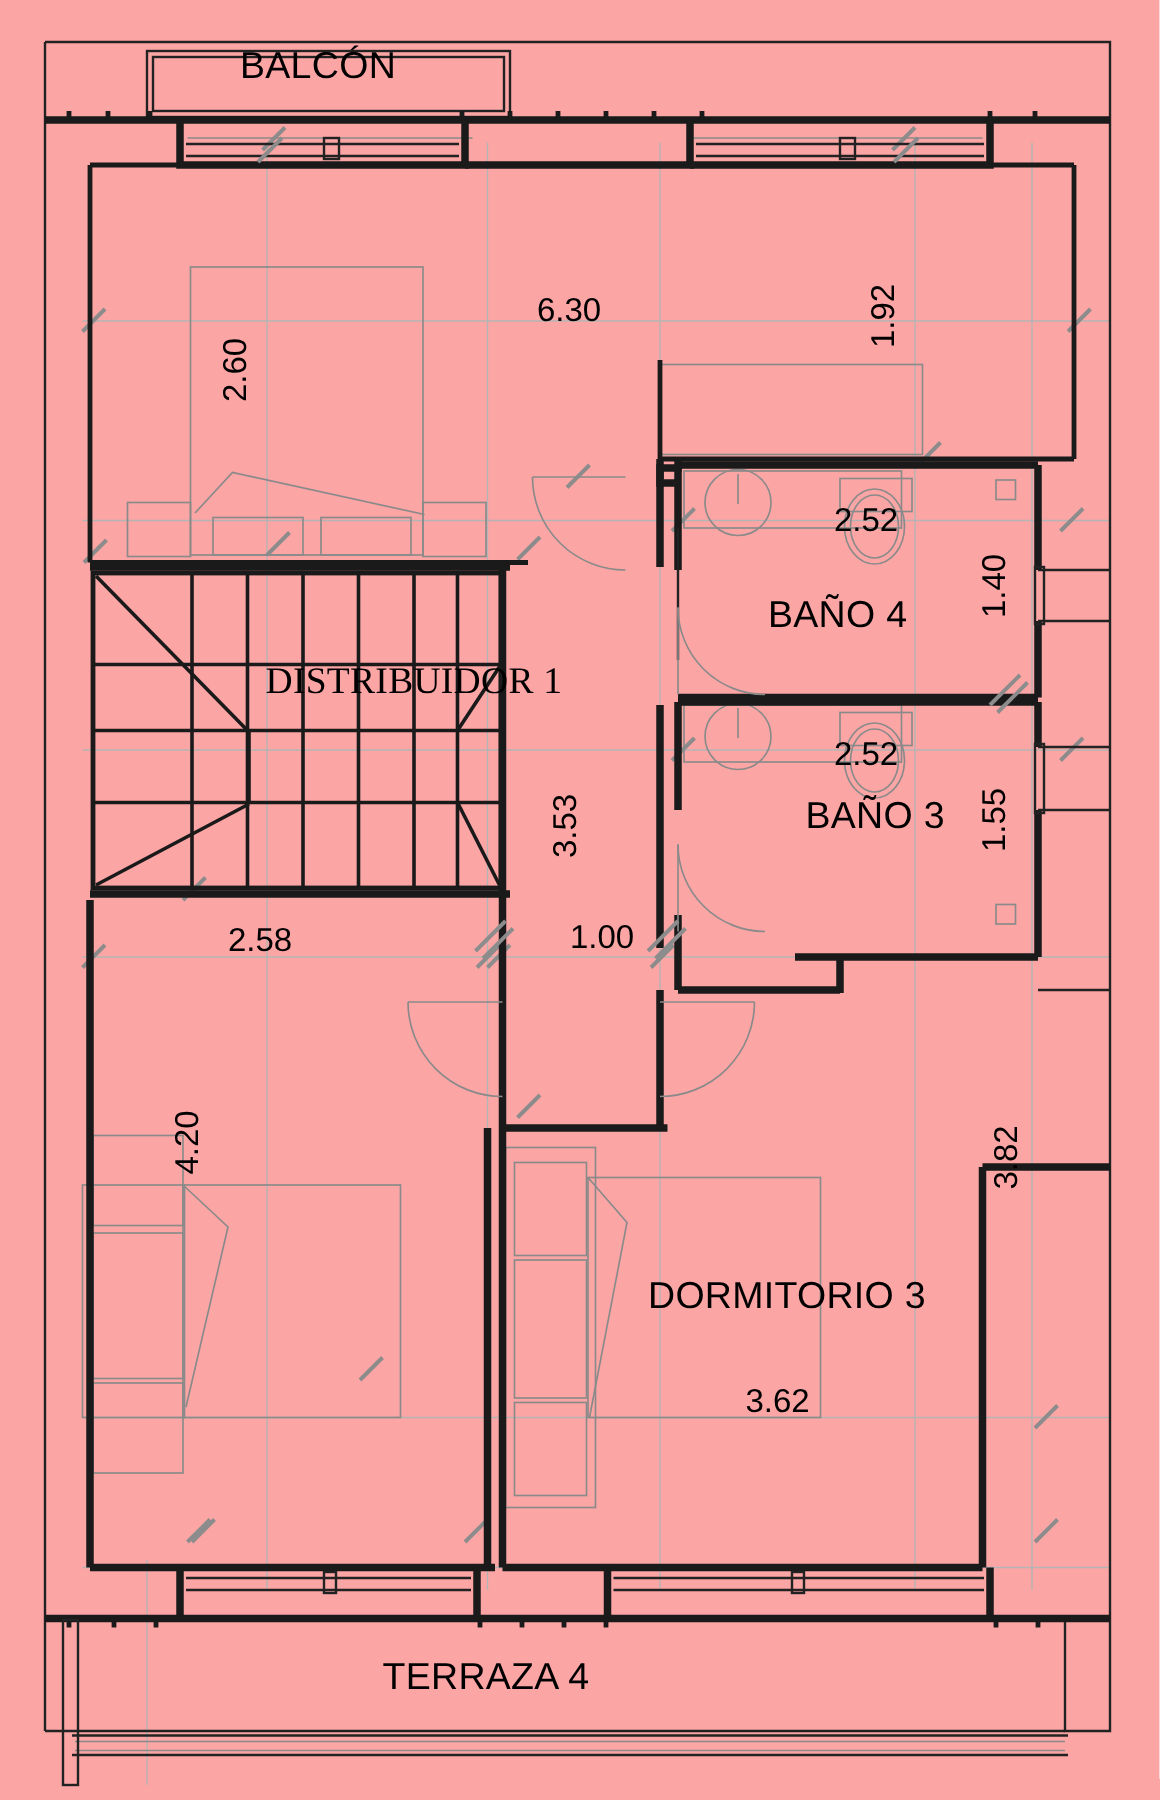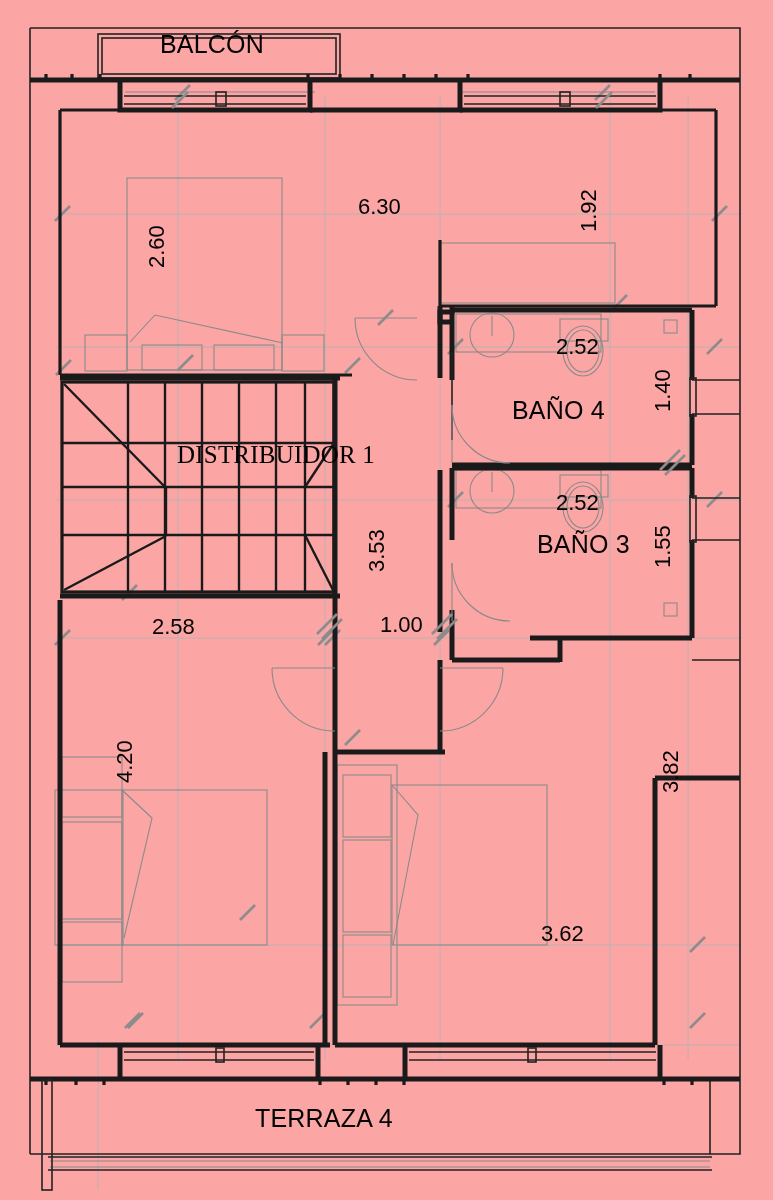--- a/index.html
+++ b/index.html
@@ -376,20 +376,21 @@
 
   <div class="label dim rot90" style="left:366px; top:572px;">3.53</div>
 
   <div class="label dim" style="left:380px; top:614px;">1.00</div>
 
   <div class="label dim" style="left:152px; top:616px;">2.58</div>
 
   <div class="label dim rot90" style="left:114px; top:783px;">4.20</div>
 
 
-
-  <div class="label dim" style="left:497px; top:923px;margin-left:44px;">3.62</div>
+  <div class="label room-name" style="left:432px; top:852px;">DORMITORIO 3</div>
+
+  <div class="label dim" style="left:497px; top:923px;">3.62</div>
 
   <div class="label dim rot90" style="left:660px; top:793px;">3.82</div>
 
   <div class="label room-name" style="left:255px; top:1106px;">TERRAZA 4</div>
 
 </div>
 
 </body></html>

